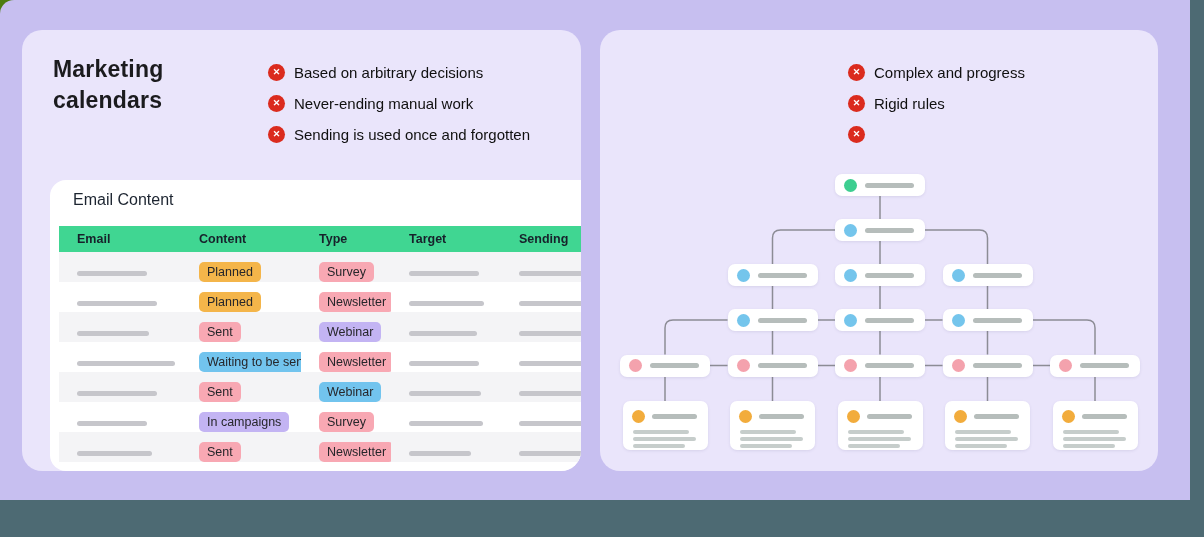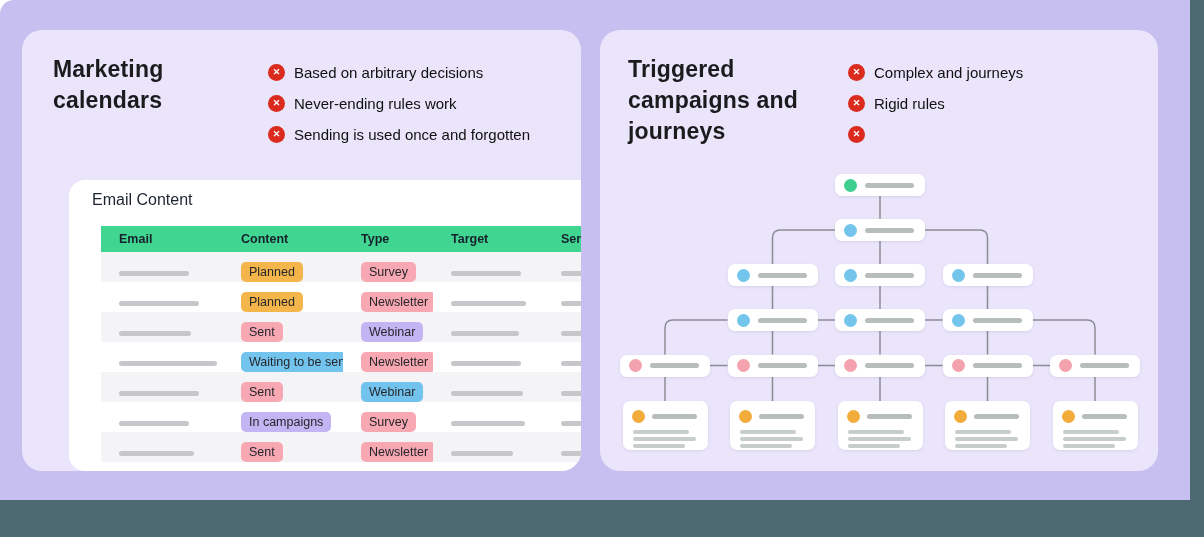--- a/index.html
+++ b/index.html
@@ -1,17 +1,17 @@
 <!DOCTYPE html>
 <html><head>
 <meta charset="utf-8">
 <style>
   * { margin:0; padding:0; box-sizing:border-box; }
   html,body { width:1204px; height:537px; overflow:hidden; font-family:"Liberation Sans", sans-serif; background:#ffffff; }
-  .stage { position:relative; width:1204px; height:537px; background:#4d7c0f;border-radius:21px; }
+  .stage { position:relative; width:1204px; height:537px; background:#4d7c0f; }
 
   
   .teal-right  { position:absolute; right:0; top:0; width:14px; height:537px; background:#4D6A73; }
   .teal-bottom { position:absolute; left:0; top:500px; width:1204px; height:37px; background:#4D6A73; }
 
   
   .sheet { position:absolute; left:0; top:0; width:1190px; height:500px; background:#C7BFF0; border-top-left-radius:14px; }
 
   .panel { position:absolute; top:30px; height:441px; background:#EAE5FB; border-radius:20px; overflow:hidden; }
   .panel-left  { left:22px;  width:559px; }
@@ -24,23 +24,23 @@
   .bullets { position:absolute; top:33px; display:flex; flex-direction:column; gap:13px; }
   .panel-left  .bullets { left:246px; }
   .panel-right .bullets { left:248px; }
   .bullet { display:flex; align-items:center; height:18px; }
   .x-icon { width:17px; height:17px; border-radius:50%; background:#DB2B1E; color:#ffffff;
             display:flex; align-items:center; justify-content:center; font-size:9px; font-weight:bold; flex:0 0 17px; }
   .bullet-text { margin-left:9px; font-size:15px; color:#101010; white-space:nowrap; }
 
   
   .email-card { position:absolute; left:28px; top:150px; right:0; bottom:0; background:#ffffff;
-                border-radius:16px 0 0 16px; overflow:hidden;margin-left:19px; }
+                border-radius:16px 0 0 16px; overflow:hidden; }
   .email-card-title { position:absolute; left:23px; top:11px; font-size:16px; font-weight:500; color:#1C2430; }
-  .etable { position:absolute; left:32px; top:46px; width:560px; }
+  .etable { position:absolute; left:9px; top:46px; width:560px; }
   .thead { display:flex; height:26px; background:#40D692; align-items:center; }
   .tcell { flex:none; padding-left:18px; overflow:hidden; }
   .c-email   { width:122px; }
   .c-status  { width:120px; }
   .c-type    { width:90px;  }
   .c-target  { width:110px; }
   .c-sending { width:118px; }
   .thead .tcell { font-size:12.5px; font-weight:bold; color:#17212B; }
   .trow { display:flex; height:30px; align-items:flex-end; background:#ffffff; }
   .trow.striped { background:#F4F4F6; }
@@ -74,21 +74,21 @@
     <div class="panel panel-left">
       <div class="panel-title">Marketing calendars</div>
 
       <div class="bullets">
         <div class="bullet">
           <span class="x-icon">✕</span>
           <span class="bullet-text">Based on arbitrary decisions</span>
         </div>
         <div class="bullet">
           <span class="x-icon">✕</span>
-          <span class="bullet-text">Never-ending rules work</span>
+          <span class="bullet-text">Never-ending manual work</span>
         </div>
         <div class="bullet">
           <span class="x-icon">✕</span>
           <span class="bullet-text">Sending is used once and forgotten</span>
         </div>
       </div>
 
       <div class="email-card">
         <div class="email-card-title">Email Content</div>
         <div class="etable">
@@ -148,26 +148,25 @@
                 <div class="tcell c-type"><span class="badge" style="background:#F8A8B3">Newsletter</span></div>
                 <div class="tcell c-target"><span class="bar" style="width:62px"></span></div>
                 <div class="tcell c-sending"><span class="bar" style="width:66px"></span></div>
               </div>
             </div>
         </div>
       </div>
     </div>
 
     <div class="panel panel-right">
-      <div class="panel-title">Triggered campaigns and journeys</div>
 
       <div class="bullets">
         <div class="bullet">
           <span class="x-icon">✕</span>
-          <span class="bullet-text">Complex and journeys</span>
+          <span class="bullet-text">Complex and progress</span>
         </div>
         <div class="bullet">
           <span class="x-icon">✕</span>
           <span class="bullet-text">Rigid rules</span>
         </div>
         <div class="bullet">
           <span class="x-icon">✕</span>
         </div>
       </div>
 

